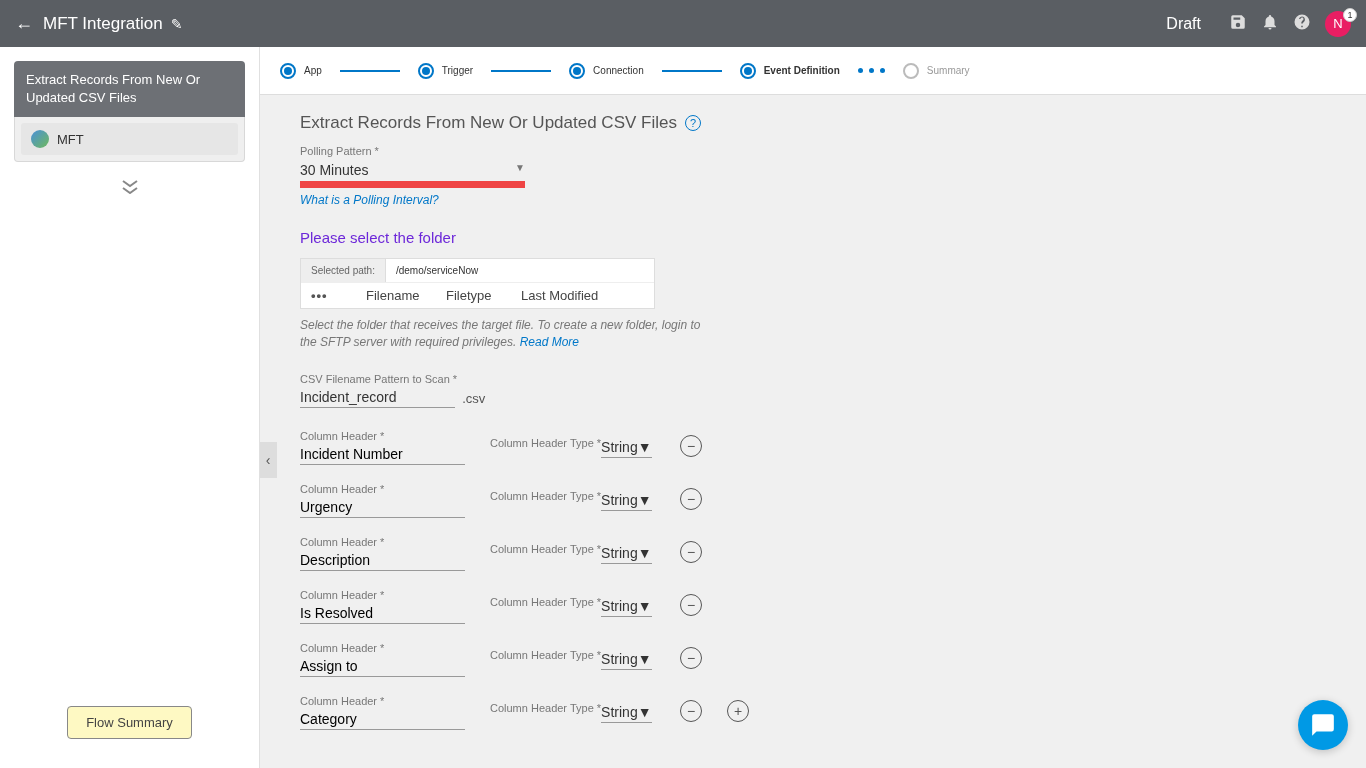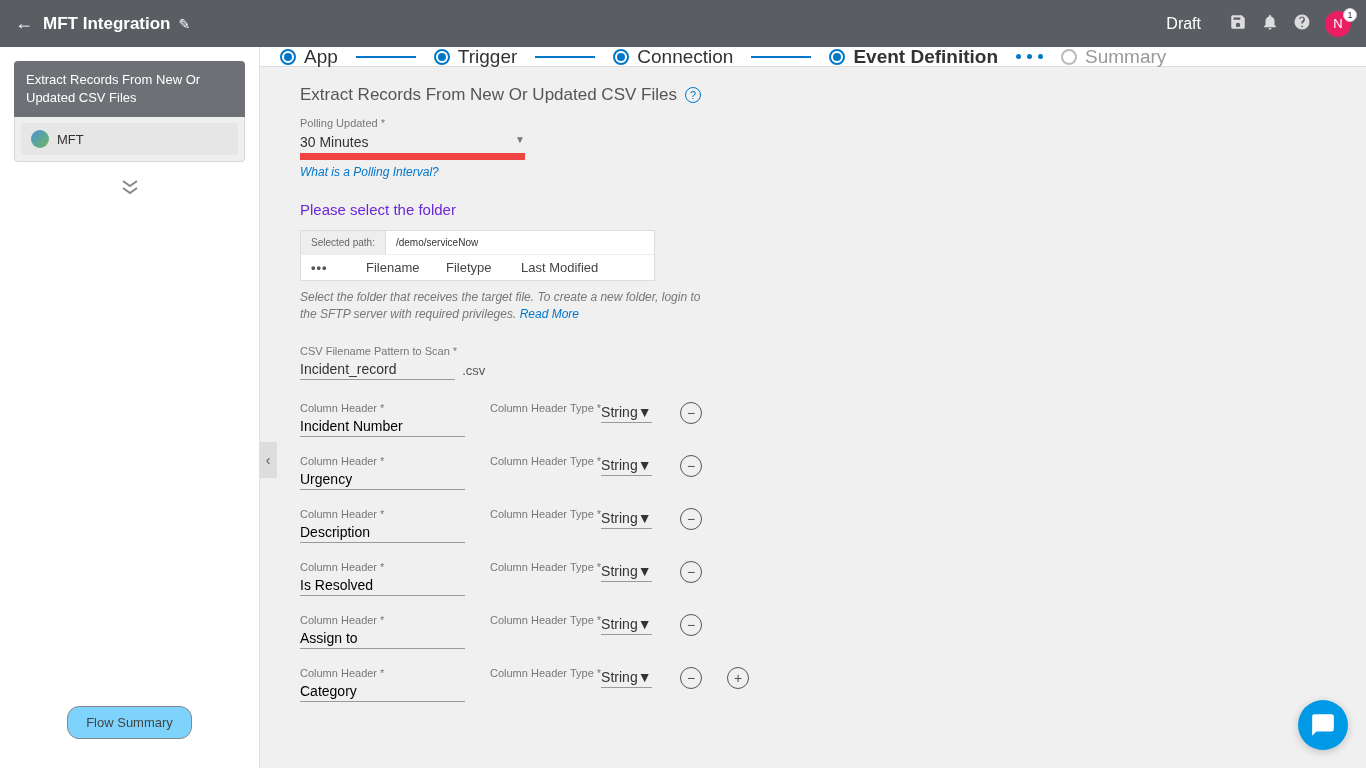--- a/index.html
+++ b/index.html
@@ -1,38 +1,38 @@
 <!DOCTYPE html>
 <html><head>
 <meta charset="utf-8">
 <style>
 *{box-sizing:border-box;margin:0;padding:0;font-family:"Segoe UI",Arial,sans-serif}
 body{background:#f9f9f9;color:#333;font-size:13px;width:1366px;height:768px;overflow:hidden;position:relative}
 .topbar{height:47px;background:#5a5e63;color:#fff;display:flex;align-items:center;padding:0 15px;position:relative}
 .topbar .back{cursor:pointer;margin-right:10px;font-size:18px}
-.topbar .title{font-size:17px;font-weight:700;margin-right:8px}
+.topbar .title{font-size:17px;font-weight:400;margin-right:8px}
 .topbar .edit-icon{cursor:pointer;font-size:14px}
 .topbar .tabs{position:absolute;left:50%;transform:translateX(-50%);display:flex;gap:30px;font-size:15px}
 .topbar .tabs .tab{cursor:pointer;color:#c5c7c9;padding:12px 0;border-bottom:3px solid transparent}
 .topbar .tabs .tab.active{color:#fff;border-bottom:3px solid #fff;font-weight:500}
 .topbar .status{position:absolute;right:165px;font-size:16px}
 .topbar .right-icons{margin-left:auto;display:flex;align-items:center;gap:14px}
 .topbar .right-icons .ico{cursor:pointer;color:#eee}
 .avatar{width:26px;height:26px;border-radius:50%;background:#e91e63;color:#fff;display:flex;align-items:center;justify-content:center;font-size:13px;font-weight:500;position:relative}
 .avatar .badge{position:absolute;top:-3px;right:-6px;background:#fff;color:#333;border-radius:50%;width:14px;height:14px;font-size:9px;display:flex;align-items:center;justify-content:center;border:1px solid #ccc}
 .main{display:flex;height:721px}
 .sidebar{width:260px;background:#fff;border-right:1px solid #e0e0e0;padding:14px;position:relative;display:flex;flex-direction:column}
 .flow-card{background:#6d7075;color:#fff;padding:10px 12px;border-radius:4px 4px 0 0;font-size:13px;line-height:1.4}
 .app-card{background:#efefef;border:1px solid #d8d8d8;border-top:none;padding:6px;border-radius:0 0 4px 4px}
 .app-item{display:flex;align-items:center;background:#e6e6e6;padding:7px 10px;border-radius:3px;font-size:13px;font-weight:500;cursor:pointer}
 .app-item .app-icon{width:18px;height:18px;margin-right:8px;background:linear-gradient(135deg,#4a90d9,#6fb95c);border-radius:50%}
 .collapse-toggle{text-align:center;margin-top:18px;color:#888;cursor:pointer;font-size:14px}
-.flow-summary{margin-top:auto;margin-bottom:15px;align-self:center;padding:8px 18px;border:1px solid #888;border-radius:12px;background:#7dd3fc;cursor:pointer;font-size:13px;color:#444}
+.flow-summary{margin-top:auto;margin-bottom:15px;align-self:center;padding:8px 18px;border:1px solid #888;border-radius:4px;background:#fef9c3;cursor:pointer;font-size:13px;color:#444}
 .content{flex:1;display:flex;flex-direction:column;background:#f0f0f0;position:relative;overflow:hidden}
-.stepper{height:20px;background:#fff;border-bottom:1px solid #ddd;display:flex;align-items:center;padding:0 20px;font-size:19px}
+.stepper{height:48px;background:#fff;border-bottom:1px solid #ddd;display:flex;align-items:center;padding:0 20px;font-size:10px}
 .step{display:flex;align-items:center;gap:8px;margin-right:18px;white-space:nowrap}
 .step .dot{width:16px;height:16px;border:2px solid #0077c8;border-radius:50%;display:flex;align-items:center;justify-content:center}
 .step .dot .inner{width:8px;height:8px;background:#0077c8;border-radius:50%}
 .step.pending .dot{border-color:#bbb}
 .step .lbl{color:#333}
 .step.active .lbl{font-weight:600}
 .step.pending .lbl{color:#999}
 .step-line{width:60px;height:2px;background:#0077c8;margin-right:18px}
 .step-dots{display:flex;gap:6px;margin-right:18px}
 .step-dots span{width:5px;height:5px;background:#0077c8;border-radius:50%}
@@ -57,21 +57,21 @@
 .folder-row .c2{width:80px}
 .folder-row .c3{width:75px}
 .folder-ico{width:16px;height:12px;background:#fdc500;border-radius:1px;display:inline-block}
 .dots-ico{display:inline-block;font-weight:bold;letter-spacing:1px;color:#555}
 .hint{font-size:12px;font-style:italic;color:#777;margin-top:8px;max-width:420px;line-height:1.4}
 .hint a{color:#0077c8;font-style:italic;cursor:pointer}
 .text-input{border:none;border-bottom:1px solid #999;padding:2px 0;font-size:14px;background:transparent;width:155px;color:#333}
 .csv-row{display:flex;align-items:flex-end;gap:5px;margin-top:22px}
 .csv-ext{font-size:13px;color:#555;padding-bottom:2px}
 .cols{margin-top:22px}
-.col-row{display:flex;align-items:flex-start;gap:25px;margin-bottom:18px}
+.col-row{display:flex;align-items:center;gap:25px;margin-bottom:18px}
 .col-field{display:flex;flex-direction:column;width:165px}
 .col-field input{border:none;border-bottom:1px solid #999;padding:2px 0;font-size:14px;background:transparent}
 .type-field{width:165px;display:flex;flex-direction:row}
 .type-select{border:none;border-bottom:1px solid #999;padding:2px 0;font-size:14px;display:flex;justify-content:space-between;cursor:pointer}
 .row-btn{width:22px;height:22px;border:1.5px solid #555;border-radius:50%;display:flex;align-items:center;justify-content:center;cursor:pointer;color:#555;font-size:14px;margin-bottom:2px}
 .collapse-handle{position:absolute;left:-1px;top:395px;width:18px;height:36px;background:#ddd;display:flex;align-items:center;justify-content:center;cursor:pointer;font-size:14px;color:#555;z-index:5}
 .chat-bubble{position:fixed;bottom:18px;right:18px;width:50px;height:50px;background:#0099e5;border-radius:50%;display:flex;align-items:center;justify-content:center;cursor:pointer;box-shadow:0 2px 8px rgba(0,0,0,.2)}
 .chat-bubble svg{fill:#fff}
 .ico svg{width:18px;height:18px;fill:#ddd}
 </style>
@@ -157,21 +157,21 @@
           <span class="lbl">Summary</span>
         </div>
     </div>
 
     <div class="form-area">
       <div class="form-title">
         <span>Extract Records From New Or Updated CSV Files</span>
         <span class="help-circle">?</span>
       </div>
 
-      <div class="field-label">Polling Updated *</div>
+      <div class="field-label">Polling Pattern *</div>
       <div class="select-field">
         <span>30 Minutes</span>
         <span class="caret">▼</span>
       </div>
       <span class="link">What is a Polling Interval?</span>
 
       <div class="section-title">Please select the folder</div>
       <div class="folder-box">
         <div class="folder-path">
           <span class="lbl">Selected path:</span>

